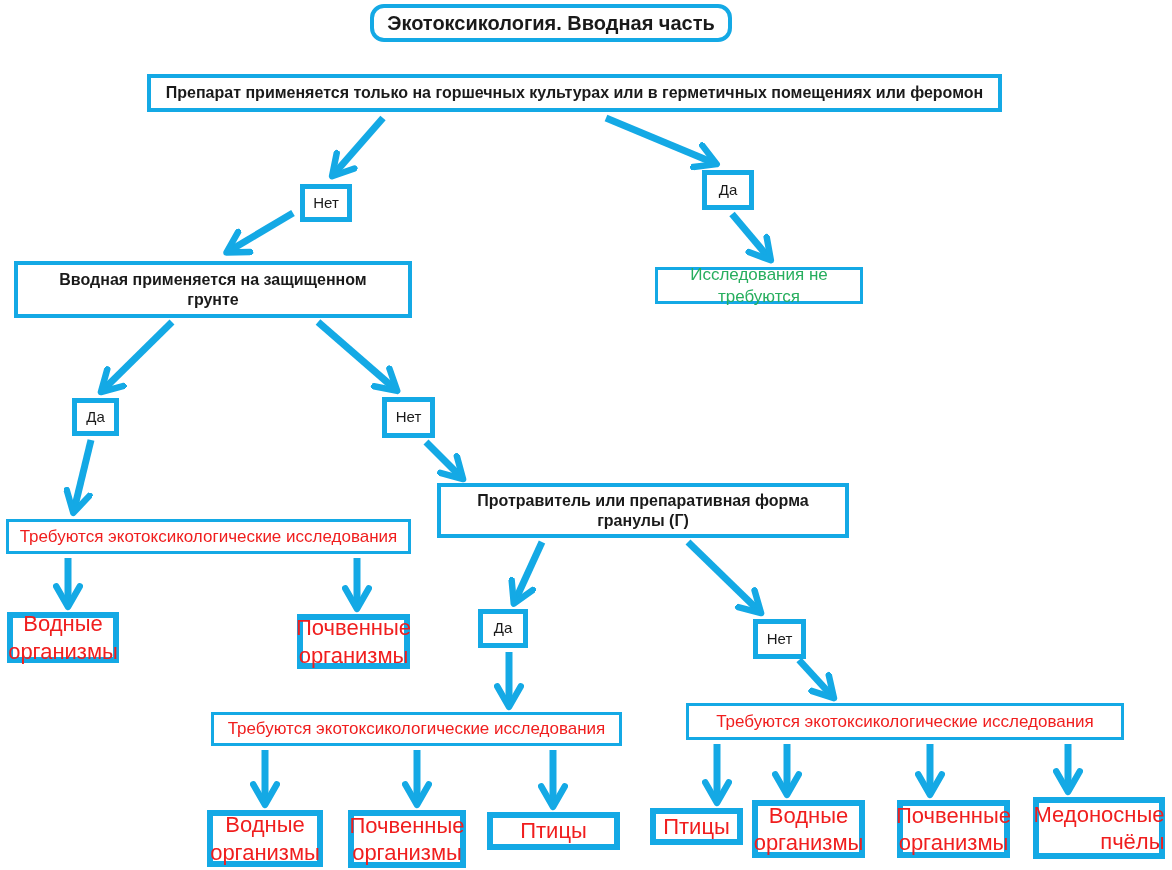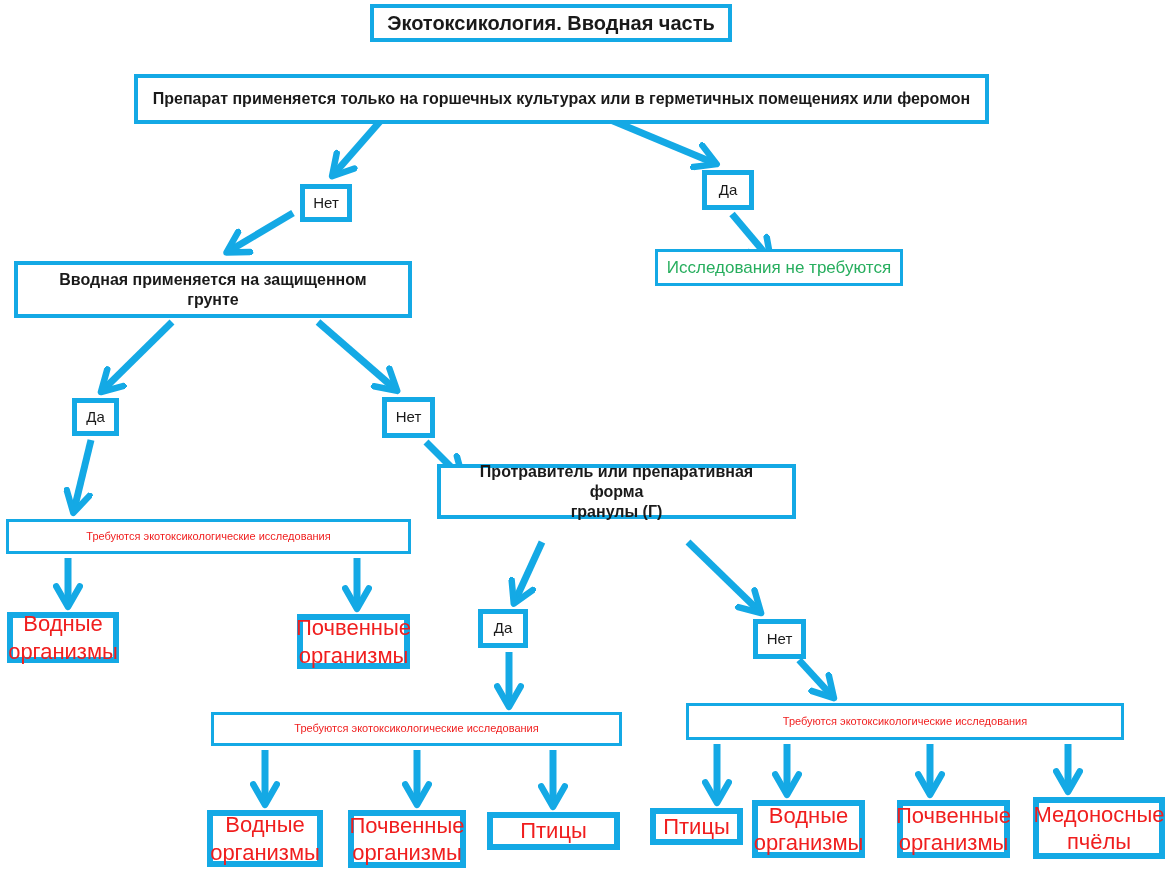--- a/index.html
+++ b/index.html
@@ -9,21 +9,21 @@
   }
   .arrows { position:absolute; left:0; top:0; width:1172px; height:870px; pointer-events:none; }
   .node {
     position:absolute; box-sizing:border-box; background:#ffffff;
     display:flex; align-items:center; justify-content:center;
     text-align:center; white-space:pre-line; line-height:1.25; z-index:2;
   }
   .title-box   { border:4px solid #14a9e5; font-weight:bold; font-size:20px; color:#1a1a1a; }
   .statement   { border:4px solid #14a9e5; font-weight:bold; font-size:16px; color:#1a1a1a; padding:0 10px; }
   .yesno       { border:5px solid #14a9e5; font-size:15px; color:#1a1a1a; }
-  .result-red  { border:3px solid #14a9e5; font-size:11px; color:#f01e1e; padding:0 6px; }
+  .result-red  { border:3px solid #14a9e5; font-size:17px; color:#f01e1e; padding:0 6px; }
   .result-green{ border:3px solid #14a9e5; font-size:17px; color:#27ae5e; padding:0 6px; }
   .leaf        { border:6px solid #14a9e5; font-size:22px; color:#f01e1e; padding:0 6px; }
 </style>
 </head>
 <body>
 
 <div class="canvas">
 
   <svg class="arrows" viewBox="0 0 1172 870" xmlns="http://www.w3.org/2000/svg">
     <defs>
@@ -49,40 +49,40 @@
       <line x1="265" y1="750" x2="265" y2="802" marker-end="url(#vhead)"></line>
       <line x1="417" y1="750" x2="417" y2="802" marker-end="url(#vhead)"></line>
       <line x1="553" y1="750" x2="553" y2="804" marker-end="url(#vhead)"></line>
       <line x1="717" y1="744" x2="717" y2="800" marker-end="url(#vhead)"></line>
       <line x1="787" y1="744" x2="787" y2="792" marker-end="url(#vhead)"></line>
       <line x1="930" y1="744" x2="930" y2="792" marker-end="url(#vhead)"></line>
       <line x1="1068" y1="744" x2="1068" y2="789" marker-end="url(#vhead)"></line>
     </g>
   </svg>
 
-  <div class="node title-box" style="left:370px;top:4px;width:362px;height:38px;">Экотоксикология. Вводная часть</div>
+  <div class="node title-box" style="left:370px;top:4px;width:362px;height:38px;border-radius:14px;">Экотоксикология. Вводная часть</div>
 
-  <div class="node statement" style="left:134px;top:74px;width:855px;height:50px;text-align:center;">Препарат применяется только на горшечных культурах или в герметичных помещениях или феромон</div>
+  <div class="node statement" style="left:147px;top:74px;width:855px;height:38px;text-align:center;">Препарат применяется только на горшечных культурах или в герметичных помещениях или феромон</div>
 
   <div class="node yesno" style="left:300px;top:184px;width:52px;height:38px;">Нет</div>
 
   <div class="node yesno" style="left:702px;top:170px;width:52px;height:40px;">Да</div>
 
   <div class="node statement" style="left:14px;top:261px;width:398px;height:57px;">Вводная применяется на защищенном
 грунте</div>
 
-  <div class="node result-green" style="left:655px;top:249px;width:248px;height:37px;">Исследования не требуются</div>
+  <div class="node result-green" style="left:655px;top:267px;width:208px;height:37px;">Исследования не требуются</div>
 
   <div class="node yesno" style="left:72px;top:398px;width:47px;height:38px;">Да</div>
 
   <div class="node yesno" style="left:382px;top:397px;width:53px;height:41px;">Нет</div>
 
   <div class="node result-red" style="left:6px;top:519px;width:405px;height:35px;">Требуются экотоксикологические исследования</div>
 
-  <div class="node statement" style="left:437px;top:464px;width:359px;height:55px;">Протравитель или  препаративная форма
+  <div class="node statement" style="left:437px;top:483px;width:412px;height:55px;">Протравитель или  препаративная форма
 гранулы (Г)</div>
 
   <div class="node leaf" style="left:7px;top:612px;width:112px;height:51px;">Водные
 организмы</div>
 
   <div class="node leaf" style="left:297px;top:614px;width:113px;height:55px;">Почвенные
 организмы</div>
 
   <div class="node yesno" style="left:478px;top:609px;width:50px;height:39px;">Да</div>
 
@@ -101,16 +101,16 @@
   <div class="node leaf" style="left:487px;top:812px;width:133px;height:38px;">Птицы</div>
 
   <div class="node leaf" style="left:650px;top:808px;width:93px;height:37px;">Птицы</div>
 
   <div class="node leaf" style="left:752px;top:800px;width:113px;height:58px;">Водные
 организмы</div>
 
   <div class="node leaf" style="left:897px;top:800px;width:113px;height:58px;">Почвенные
 организмы</div>
 
-  <div class="node leaf" style="left:1033px;top:797px;width:132px;height:62px;">Медоносные
+  <div class="node leaf" style="left:1033px;top:797px;width:132px;height:62px;text-align:right;">Медоносные
 пчёлы</div>
 
 </div>
 
 </body></html>

